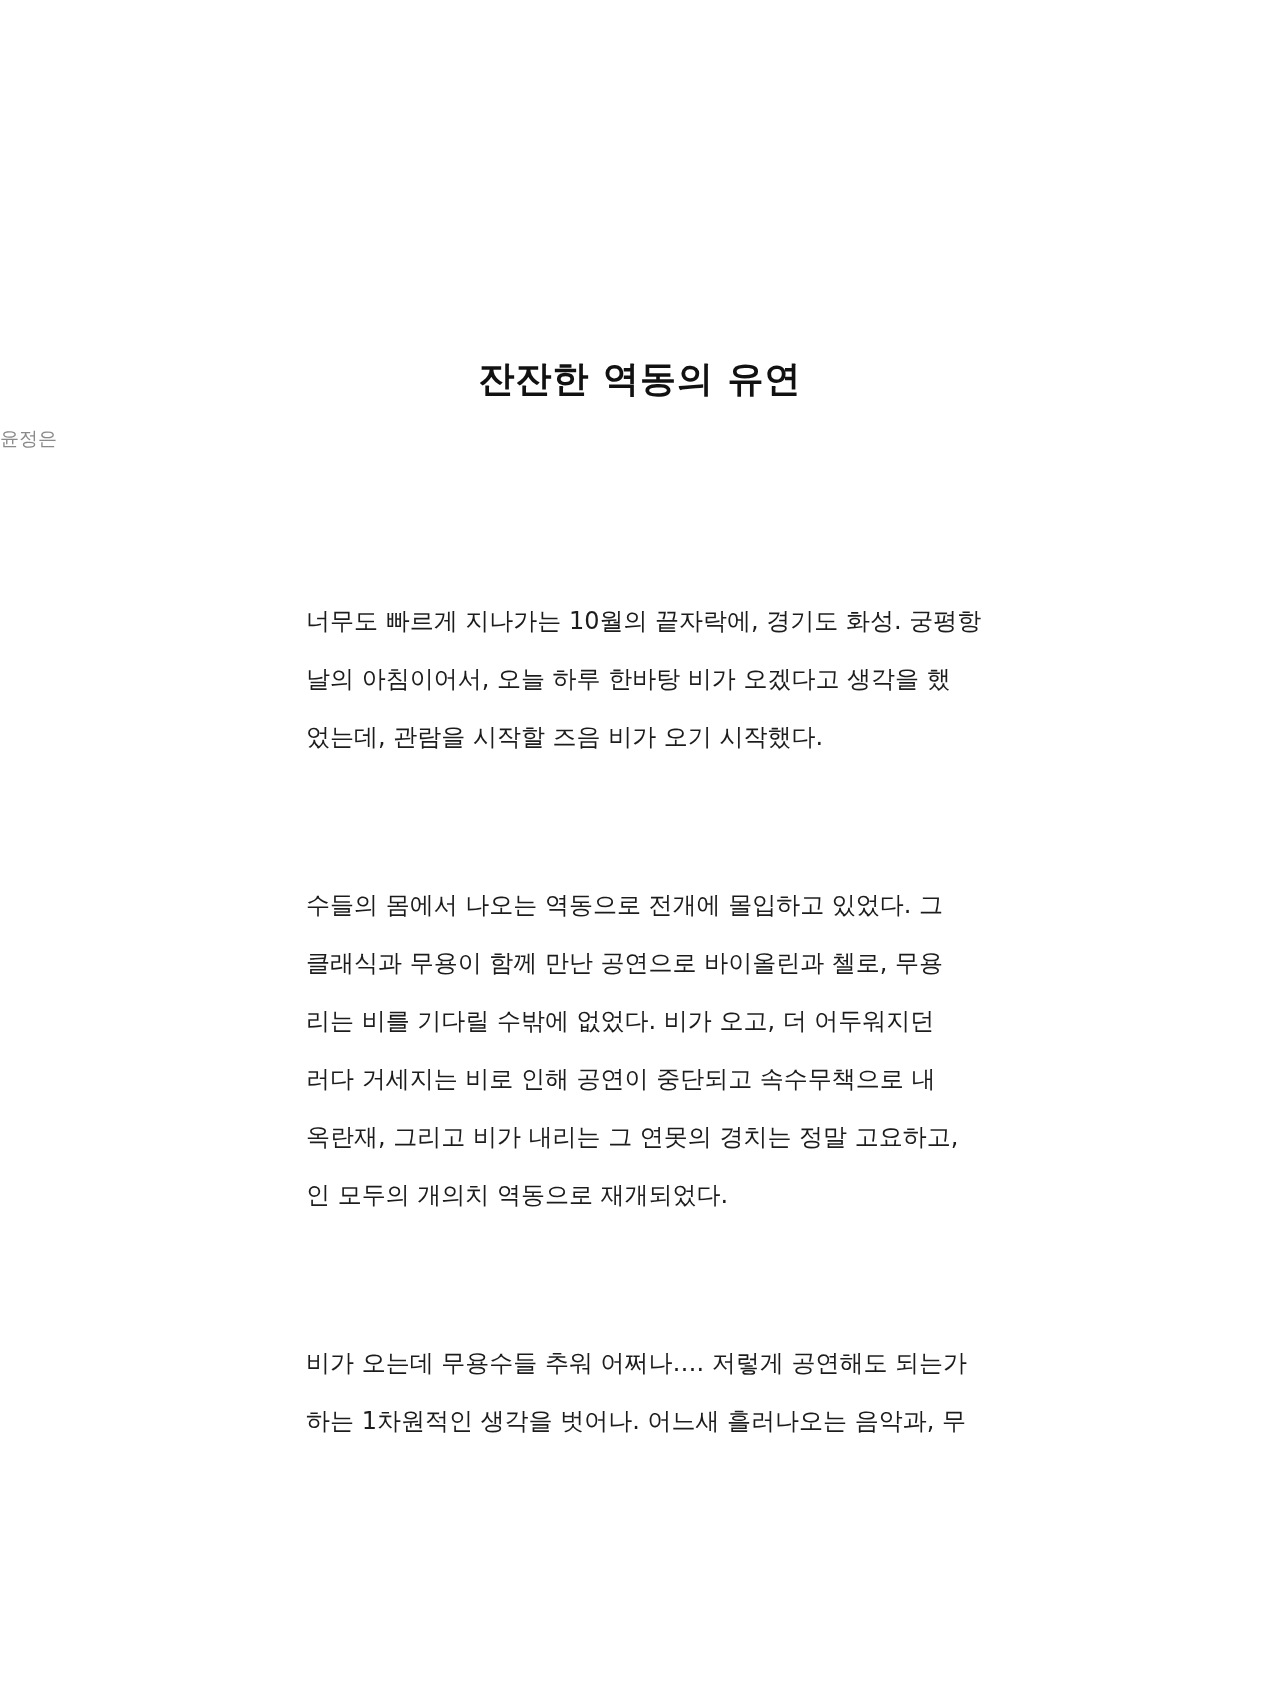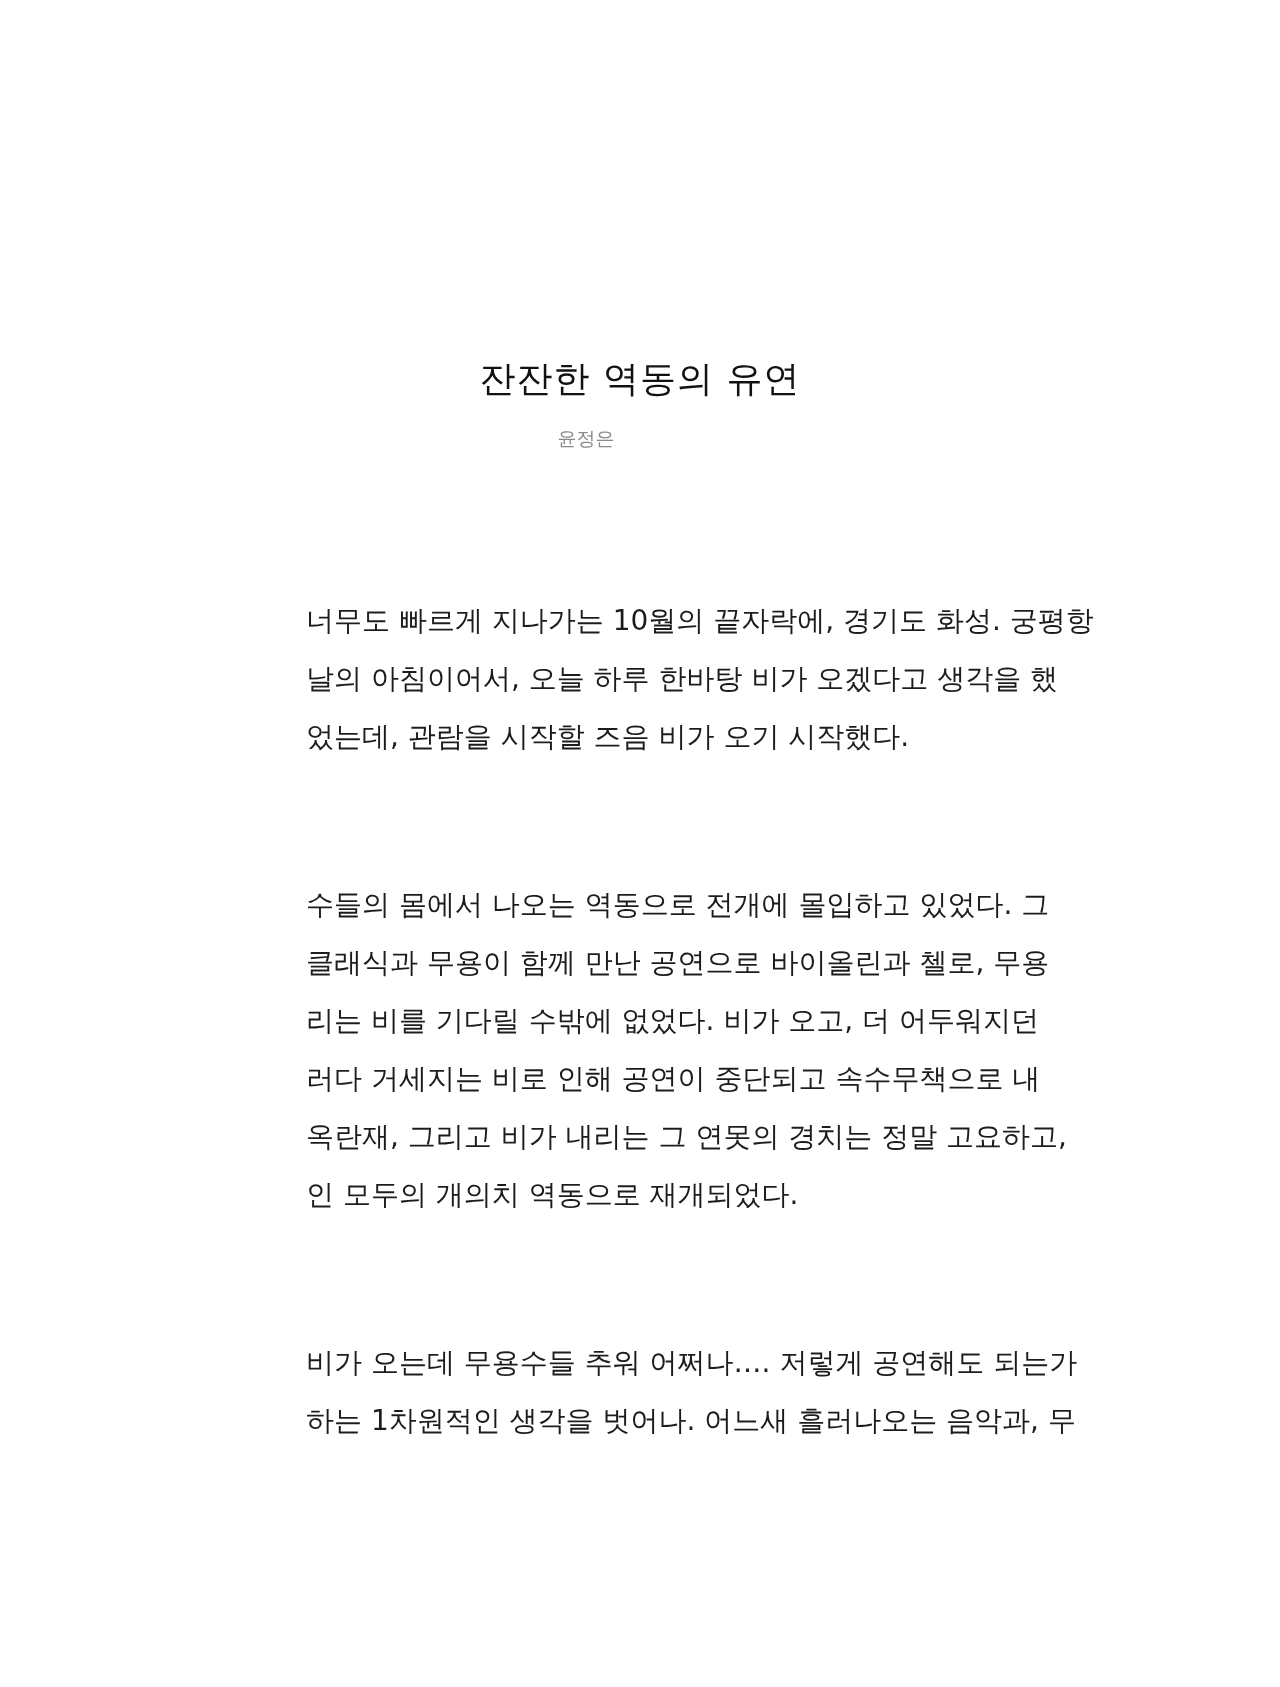--- a/index.html
+++ b/index.html
@@ -21,46 +21,46 @@
     top: 0;
     width: 1280px;
   }
   .title {
     position: absolute;
     top: 356px;
     left: 0;
     width: 1280px;
     text-align: center;
     font-size: 36px;
-    font-weight: 400;
+    font-weight: 700;
     color: #111111;
     letter-spacing: 1px;
     margin: 0;
     line-height: 46px;
   }
   .author {
     position: absolute;
     top: 424px;
     left: 0;
     width: 1172px;
-    text-align: center;
+    text-align: left;
     font-size: 19px;
     color: #8a8a8a;
     margin: 0;
     line-height: 28px;
   }
   .body {
     position: absolute;
     left: 306px;
     top: 592px;
     width: 666px;
   }
   .paragraph {
     margin: 0 0 110px 0;
-    font-size: 28px;
+    font-size: 24px;
     line-height: 58px;
     color: #1c1c1c;
     word-break: keep-all;
   }
   .line {
     display: block;
     white-space: nowrap;
   }
 </style>
 </head>

